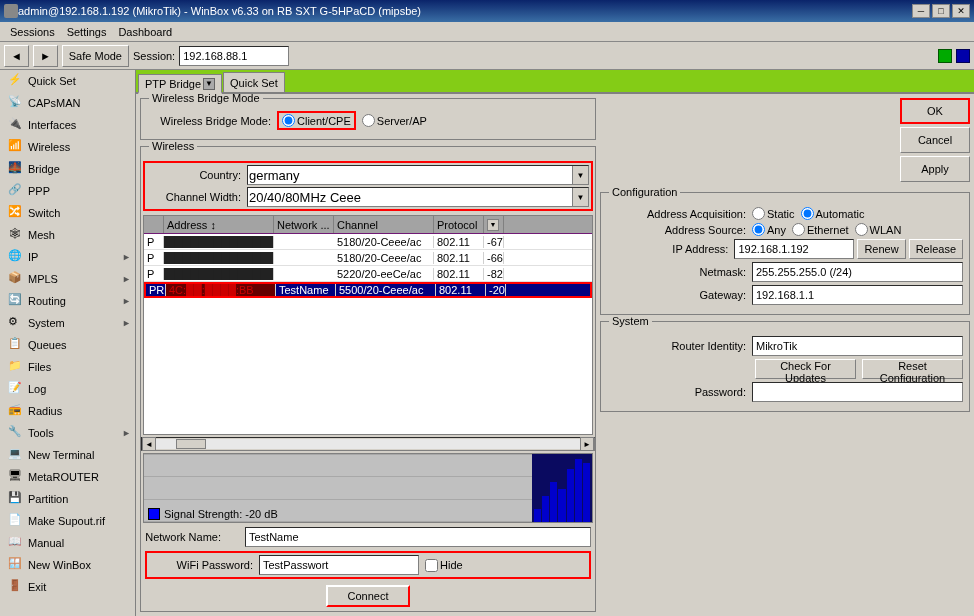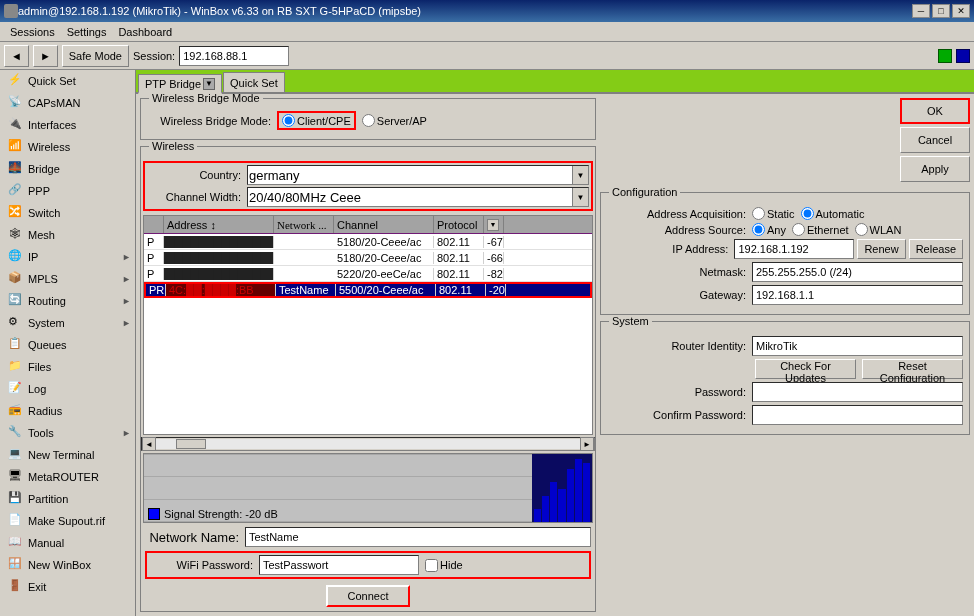--- a/index.html
+++ b/index.html
@@ -215,21 +215,21 @@
     .signal-label {
       position: absolute; bottom: 2px; left: 4px;
       display: flex; align-items: center; gap: 4px; font-size: 11px;
     }
     .signal-icon { width: 12px; height: 12px; background: #0000ff; border: 1px solid #000; }
 
     
     .network-name-row {
       display: flex; align-items: center; padding: 2px 4px;
     }
-    .nn-label { width: 100px; text-align: right; padding-right: 6px; font-size: 13px; }
+    .nn-label { width: 100px; text-align: right; padding-right: 24px; font-size: 11px; }
     .nn-input {
       flex: 1; border: 1px inset #808080; background: white; padding: 1px 3px; font-size: 11px; height: 20px;
     }
 
     
     .wifi-pw-row {
       display: flex; align-items: center; padding: 2px 12px;
       border: 2px solid red;
       margin: 2px 4px;
     }
@@ -535,21 +535,21 @@
                 <span class="dropdown-text">20/40/80MHz Ceee</span>
                 <div class="dropdown-btn">▼</div>
               </div>
             </div>
           </div>
 
           <div class="network-table">
             <div class="table-header">
               <div class="th" style="width:20px;"></div>
               <div class="th" style="width:110px;">Address ↕</div>
-              <div class="th" style="width:60px;font-family:Liberation Serif, serif;">Network ...</div>
+              <div class="th" style="width:60px;">Network ...</div>
               <div class="th" style="width:100px;">Channel</div>
               <div class="th" style="width:50px;">Protocol</div>
               <div class="th" style="width:20px;">
                 <div style="width:12px; height:12px; background:#d4d0c8; border:1px solid #808080; display:flex; align-items:center; justify-content:center; font-size:7px;">▼</div>
               </div>
             </div>
             <div class="table-body">
               <div class="table-row">
                 <div class="td" style="width:20px;">P</div>
                 <div class="td" style="width:110px; background:#222; color:#222;">████████████</div>
@@ -716,22 +716,18 @@
             <span class="config-label"></span>
             <button class="config-btn" style="flex:1; margin-right:3px;">Check For Updates</button>
             <button class="config-btn" style="flex:1;">Reset Configuration</button>
           </div>
 
           <div class="config-row">
             <span class="config-label">Password:</span>
             <input class="config-input" type="password" style="">
           </div>
 
-          <div class="config-row">
-            <span class="config-label">Confirm Password:</span>
-            <input class="config-input" type="password" style="">
-          </div>
         </div>
 
       </div>
     </div>
   </div>
 </div>
 
 </body></html>

